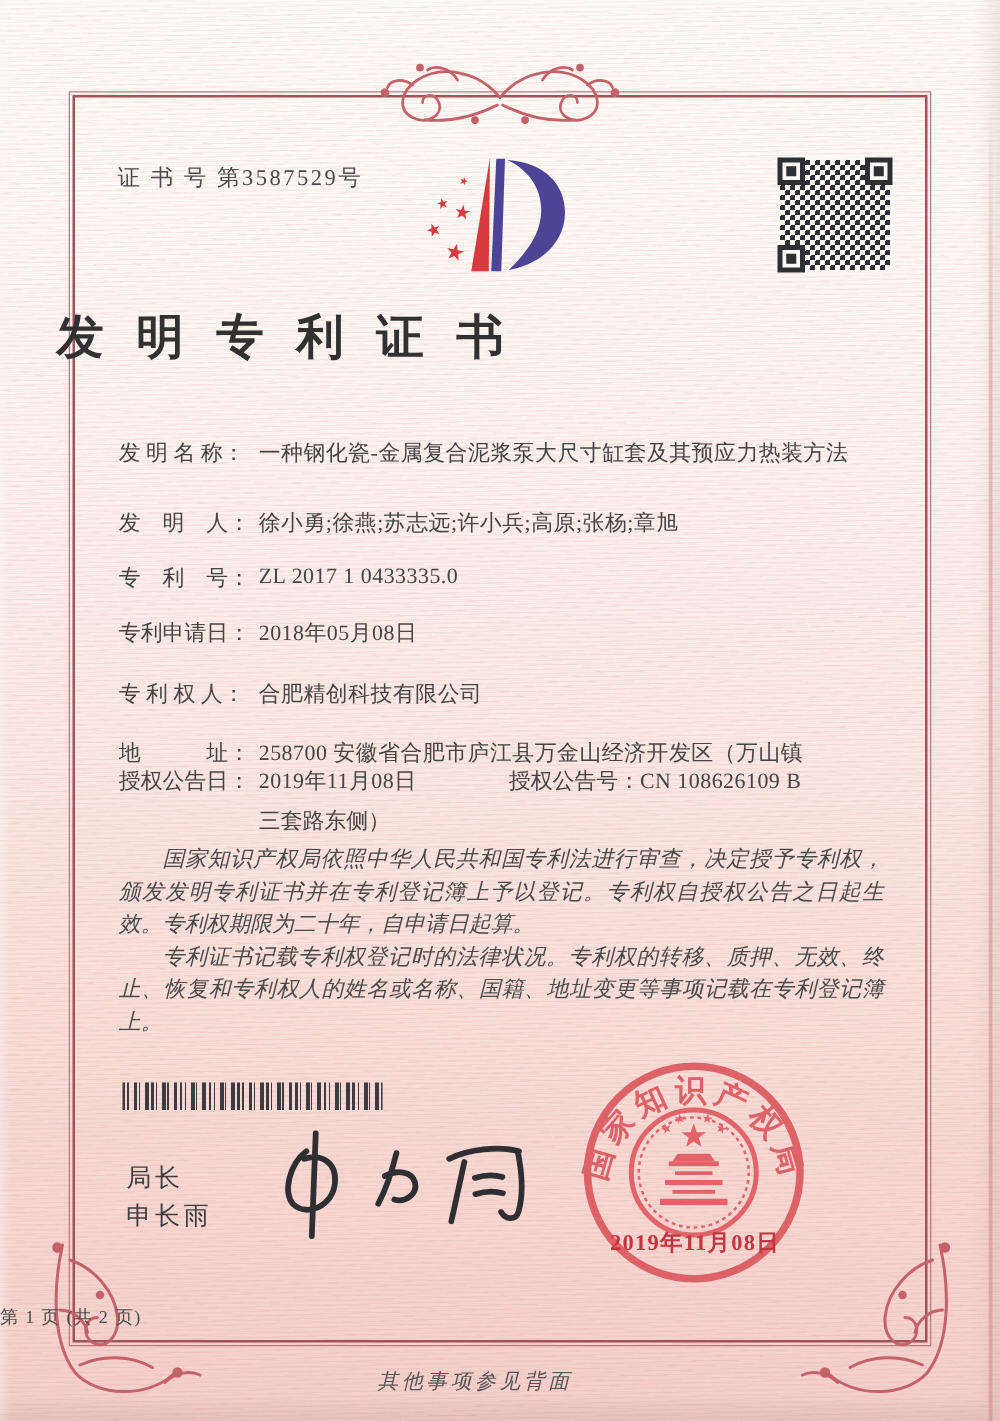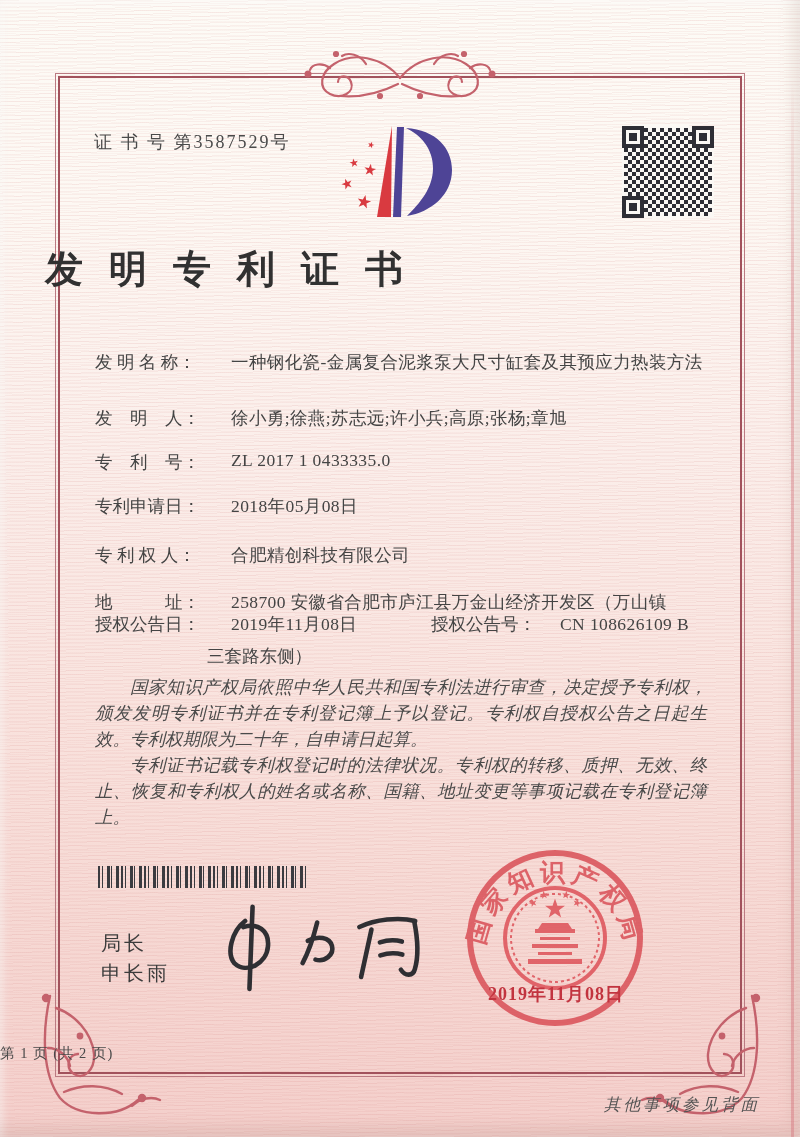--- a/index.html
+++ b/index.html
@@ -14,38 +14,38 @@
   }
   .edge-strip{position:absolute;right:6px;top:80px;bottom:0;width:3px;
     background:linear-gradient(180deg,rgba(210,110,120,.0),rgba(210,110,120,.38) 20%,rgba(210,110,120,.42));}
   .frame{position:absolute;left:55px;top:73px;width:688px;height:1002px;border:1px solid #bb7a82;}
   .frame-inner{position:absolute;left:2px;top:2px;right:2px;bottom:2px;border:2px solid #a2525c;}
   .cert-no{position:absolute;left:94px;top:130px;font-size:18px;letter-spacing:2px;color:#4a4a4a;}
   .title{position:absolute;left:0;top:244px;width:800px;
     font-size:38px;font-weight:bold;color:#313131;letter-spacing:26px;padding-left:13px;box-sizing:border-box;margin-left:32px;}
   .row{position:absolute;left:95px;font-size:17.5px;color:#444;}
   .row .lab{display:inline-block;width:112px;vertical-align:top;}
-  .row .val{letter-spacing:.4px;margin-left:24px;}
+  .row .val{letter-spacing:.4px;}
   .row .val1{display:inline-block;width:200px;vertical-align:top;}
   .addr2{position:absolute;left:207px;top:644px;font-size:17.5px;color:#444;}
   .body-par{position:absolute;left:95px;width:612px;font-size:17.5px;line-height:26px;
     text-align:justify;text-indent:2em;color:#4a4a4a;font-style:italic;}
   .barcode{position:absolute;left:98px;top:866px;width:208px;height:22px;
     background:repeating-linear-gradient(90deg,
       #3b3b40 0 2px, transparent 2px 4px,
       #3b3b40 4px 5px, transparent 5px 9px,
       #3b3b40 9px 12px, transparent 12px 13px,
       #3b3b40 13px 14px, transparent 14px 18px,
       #3b3b40 18px 21px, transparent 21px 23px);}
   .director{position:absolute;left:101px;top:928px;font-size:20px;line-height:30px;color:#3c3c3c;letter-spacing:3px;}
   .sig{position:absolute;left:212px;top:898px;}
   .seal{position:absolute;left:460px;top:843px;opacity:.92;}
   .seal-date{position:absolute;left:488px;top:982px;font-size:18px;font-weight:bold;color:#c2343f;letter-spacing:1px;}
   .page-info{position:absolute;left:0;top:1044px;width:756px;text-align:left;font-size:14.5px;color:#4a4a4a;letter-spacing:1px;}
-  .back-note{position:absolute;left:0;top:1094px;width:760px;text-align:right;
+  .back-note{position:absolute;left:0;top:1094px;width:760px;text-align:center;
     font-size:16.5px;font-style:italic;color:#545454;letter-spacing:3px;}
   .qr{position:absolute;left:622px;top:126px;width:92px;height:92px;background:#fbf8f4;}
   .qr-fill{position:absolute;inset:2px;
     background-image:
       linear-gradient(45deg,#2e2e35 25%,transparent 25%,transparent 75%,#2e2e35 75%),
       linear-gradient(45deg,#2e2e35 25%,transparent 25%,transparent 75%,#2e2e35 75%),
       repeating-linear-gradient(90deg, rgba(251,248,244,.85) 0 3px, transparent 3px 8px);
     background-size:8px 8px,8px 8px,auto;background-position:0 0,4px 4px,0 0;}
   .finder{position:absolute;width:14px;height:14px;border:4px solid #2e2e35;background:#fbf8f4;}
   .finder::after{content:"";position:absolute;left:3px;top:3px;width:8px;height:8px;background:#2e2e35;}

